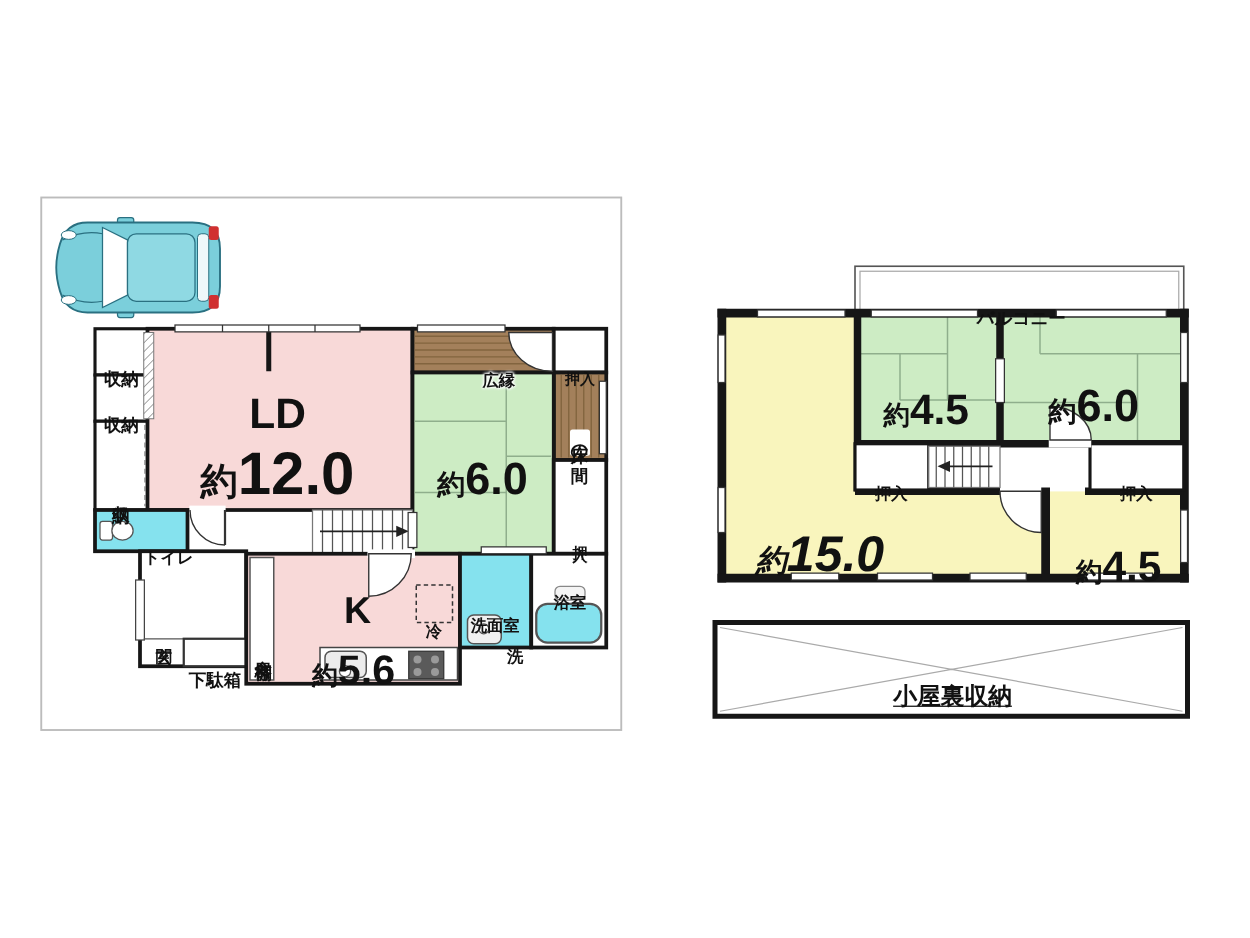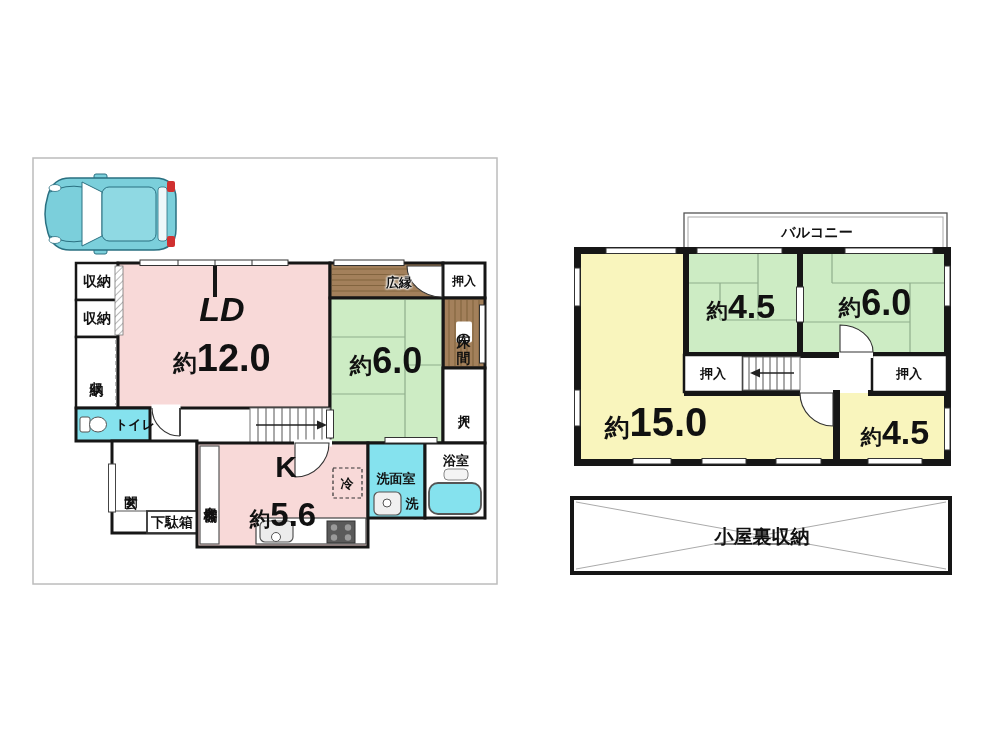--- a/index.html
+++ b/index.html
@@ -4,27 +4,27 @@
 <style>
   :root{
     --c-pink:#f8d9d8; --c-green:#cdecc4; --c-yellow:#f9f5bd; --c-cyan:#85e2ee;
     --c-wood:#a3805b; --c-woodline:#82643f; --c-wall:#161616; --c-carbody:#7bcfdb;
   }
   html,body{margin:0;padding:0;background:#ffffff;}
   #stage{position:relative;width:1000px;height:750px;background:#fff;overflow:hidden;
          font-family:"Liberation Sans", sans-serif;}
   svg{position:absolute;left:0;top:0;}
   .lbl{position:absolute;transform:translate(-50%,-50%);white-space:nowrap;
-       color:#111;font-weight:bold;line-height:1;z-index:5;}
+       color:#111;font-weight:bold;line-height:1;z-index:5;margin-top:22px;}
   .vert{writing-mode:vertical-rl;text-orientation:upright;letter-spacing:1px;}
   .halo{text-shadow:0 0 2px #fff,0 0 2px #fff,0 0 3px #fff,0 0 3px #fff;padding-left:28px;}
   .chip{background:#fff;padding:1px 1px;border-radius:2px;}
   .size-lbl .pre{font-size:0.62em;}
-  .s-ld{font-size:38px;} .s-w6{font-size:36px;} .s-k{font-size:33px;}
-  .s-15{font-size:40px;} .s-45a{font-size:34px;} .s-60{font-size:36px;} .s-45b{font-size:34px;}
+  .s-ld{font-size:48px;} .s-w6{font-size:36px;} .s-k{font-size:33px;}
+  .s-15{font-size:40px;font-style:italic;} .s-45a{font-size:34px;} .s-60{font-size:36px;} .s-45b{font-size:34px;}
   .fs11{font-size:14px;} .fs12{font-size:12px;} .fs13{font-size:13px;} .fs14{font-size:14px;}
   .fs19{font-size:19px;text-decoration:underline;} .fs30{font-size:30px;} .fs34{font-size:34px;}
 </style>
 </head>
 <body>
 
 <div id="stage">
 
 <svg width="1000" height="750" viewBox="0 0 1000 750">
   <defs>
@@ -170,21 +170,21 @@
 
   <g>
     <rect x="572" y="498" width="378" height="75" fill="#fff" stroke="var(--c-wall)" stroke-width="4"></rect>
     <path d="M576,502 L946,569 M576,569 L946,502" stroke="#aaa" stroke-width="1"></path>
   </g>
 </svg>
 
 <div class="lbl fs11" style="left:97px;top:281px;">収納</div>
 <div class="lbl fs11" style="left:97px;top:318px;">収納</div>
 <div class="lbl fs11 vert" style="left:97px;top:372px;">収納</div>
-<div class="lbl fs34" style="left:222px;top:309px;font-style:italic;">LD</div>
+<div class="lbl fs34" style="left:222px;top:309px;">LD</div>
 <div class="lbl size-lbl s-ld" style="left:222px;top:358px;"><span class="pre">約</span><span>12.0</span></div>
 <div class="lbl fs13 halo" style="left:385px;top:282px;">広縁</div>
 <div class="lbl fs12" style="left:464px;top:281px;">押入</div>
 <div class="lbl fs11 vert chip" style="left:464px;top:332px;">床の間</div>
 <div class="lbl size-lbl s-w6" style="left:386px;top:361px;"><span class="pre">約</span><span>6.0</span></div>
 <div class="lbl fs12 vert" style="left:464px;top:406px;">押入</div>
 <div class="lbl fs13" style="left:127px;top:424px;padding-left:16px;">トイレ</div>
 <div class="lbl fs13 vert" style="left:131px;top:486px;">玄関</div>
 <div class="lbl fs11" style="left:172px;top:522px;">下駄箱</div>
 <div class="lbl fs11 vert" style="left:211px;top:497px;">食器棚</div>

